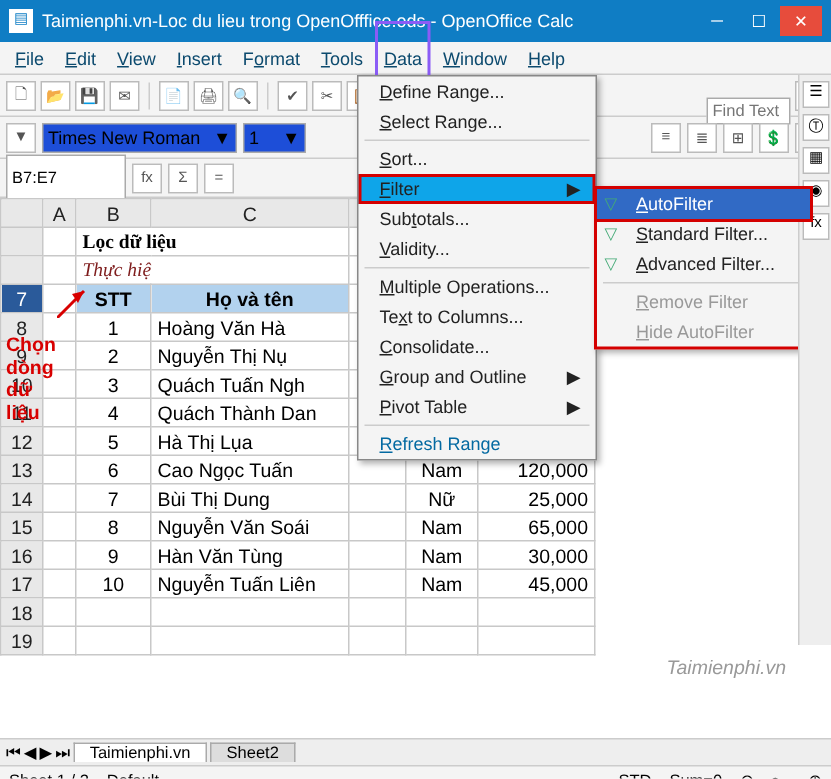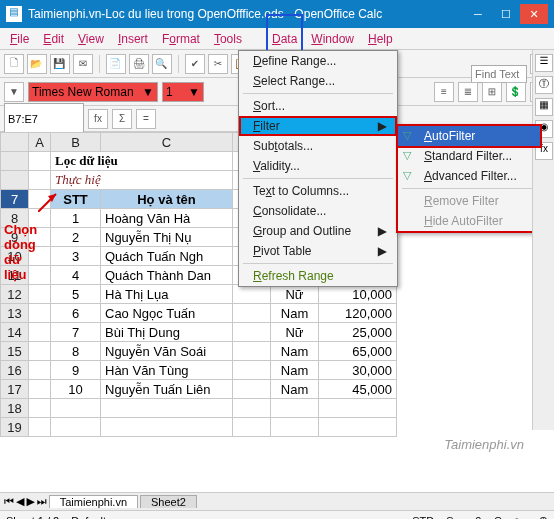--- a/index.html
+++ b/index.html
@@ -3,46 +3,46 @@
 <meta charset="utf-8">
 <style>
   * { box-sizing: border-box; margin: 0; padding: 0; font-family: "Segoe UI", Tahoma, sans-serif; }
   body { width: 554px; height: 519px; background: #f0f0f0; position: relative; overflow: hidden; font-size: 12px; }
   .titlebar { height: 28px; background: #0f7dc4; color: #fff; display: flex; align-items: center; padding: 0 6px; }
   .titlebar .icon { width: 16px; height: 16px; background: #fff; margin-right: 6px; font-size:10px; text-align:center; color:#0f7dc4; }
   .titlebar .title { flex:1; font-size:12px; }
   .titlebar .wbtn { width: 28px; height: 20px; display:flex; align-items:center; justify-content:center; color:#fff; font-size:11px; }
   .titlebar .close { background:#e74c3c; }
   .menubar { height: 22px; background:#f4f4f4; border-bottom:1px solid #ccc; display:flex; align-items:center; padding:0 4px; gap:2px; }
-  .menubar .mitem { padding:2px 6px; font-size:12px; color:#be185d; }
+  .menubar .mitem { padding:2px 6px; font-size:12px; color:#0c4a6e; }
   .menubar .mitem u { text-decoration: underline; }
-  .menubar .mitem.highlight { border:2px solid #1d4ed8; padding:16px 4px;margin-left:16px; }
+  .menubar .mitem.highlight { border:2px solid #8b5cf6; padding:16px 4px; }
   .toolbar { height: 28px; background:#f4f4f4; border-bottom:1px solid #ccc; display:flex; align-items:center; padding:0 4px; gap:3px; }
   .tbtn { width:20px; height:20px; border:1px solid #bbb; background:#fff; font-size:10px; display:flex; align-items:center; justify-content:center; color:#555; }
   .sep { width:1px; height:18px; background:#ccc; margin:0 3px; }
   .findbox { height:18px; border:1px solid #aaa; width:56px; font-size:11px; padding:0 3px; color:#888;margin-top:20px; }
   .fontrow { height:28px; background:#f4f4f4; border-bottom:1px solid #ccc; display:flex; align-items:center; padding:0 4px; gap:4px; }
-  .fontsel { height:20px; border:1px solid #aaa; background:#ef4444; font-size:12px; padding:0 3px; display:flex; align-items:center; }
+  .fontsel { height:20px; border:1px solid #aaa; background:#1d4ed8; font-size:12px; padding:0 3px; display:flex; align-items:center; }
   .cellref { height: 26px; background:#f4f4f4; border-bottom:1px solid #ccc; display:flex; align-items:center; padding:0 4px; gap:4px; }
   .cellref .nbox { width:80px; height:32px; border:1px solid #aaa; background:#fff; font-size:11px; padding:0 3px; display:flex; align-items:center; }
   .sheet { position: relative; background:#fff; height: 360px; overflow:hidden; }
   .grid { border-collapse: collapse; table-layout: fixed; }
   .grid td, .grid th { border:1px solid #c8c8c8; font-size:13px; height:19px; padding:0 4px; text-align:left; background:#fff; white-space:nowrap; overflow:hidden; }
   .grid th { background:#e8e8e8; text-align:center; font-weight:normal; color:#222; }
   .grid th.selected { background:#2a5a9a; color:#fff; }
   .grid td.headercell { background:#b2d2ee; text-align:center; font-weight:bold; }
   .grid td.right { text-align:right; }
   .grid td.center { text-align:center; }
   .titlecell { font-weight:bold; font-size:16px; text-align:center; font-family:"Times New Roman",serif; }
   .redital { color:#7f1d1d; font-style:italic; font-family:"Times New Roman",serif; text-align:center; }
   .annot { position:absolute; color:#d80000; font-weight:bold; font-size:13px; left:4px; top:90px; width:38px; line-height:15px; pointer-events:none; }
   .arrow { position:absolute; left:38px; top:60px; width:20px; height:20px; pointer-events:none; }
   .dropdown { position:absolute; left:238px; top:50px; width:160px; background:#f4f4f4; border:1px solid #888; box-shadow:2px 2px 4px rgba(0,0,0,.3); }
   .dropdown .ditem { padding:3px 10px 3px 14px; font-size:12px; color:#222; display:flex; align-items:flex-start; justify-content:space-between; }
-  .dropdown .ditem.disabled { color:#4d7c0f; }
+  .dropdown .ditem.disabled { color:#0369a1; }
   .dropdown .dsep { height:1px; background:#ccc; margin:2px 4px; }
   .dropdown .ditem.highlight { background:#0ea5e9; border:2px solid #d40000; padding:1px 8px 1px 12px; }
   .submenu { position:absolute; left:396px; top:124px; width:146px; background:#f4f4f4; border:2px solid #d40000; box-shadow:2px 2px 4px rgba(0,0,0,.3); }
   .submenu .sitem { padding:3px 6px 3px 26px; font-size:12px; color:#222; position:relative; }
   .submenu .sitem.highlight { background:#316ac5; color:#fff; border:2px solid #d40000; margin:-2px; padding:3px 6px 3px 26px; z-index:2; }
   .submenu .sitem.disabled { color:#999; }
   .submenu .sicon { position:absolute; left:5px; top:3px; width:14px; height:14px; font-size:11px; color:#4a7; }
   .submenu .ssep { height:1px; background:#ccc; margin:2px 4px; }
   .tabsrow { height:18px; background:#eee; border-top:1px solid #ccc; display:flex; align-items:center; padding:0 4px; gap:2px; font-size:11px; }
   .sheettab { padding:0 10px; border:1px solid #aaa; background:#fff; border-bottom:none; }
@@ -301,20 +301,23 @@
       <span>▶</span>
     </div>
   <div class="ditem">
       <span>Sub<u>t</u>otals...</span>
     </div>
   <div class="ditem">
       <span><u>V</u>alidity...</span>
     </div>
   <div class="dsep"></div>
   <div class="ditem">
+      <span><u>M</u>ultiple Operations...</span>
+    </div>
+  <div class="ditem">
       <span>Te<u>x</u>t to Columns...</span>
     </div>
   <div class="ditem">
       <span><u>C</u>onsolidate...</span>
     </div>
   <div class="ditem">
       <span><u>G</u>roup and Outline</span>
       <span>▶</span>
     </div>
   <div class="ditem">

